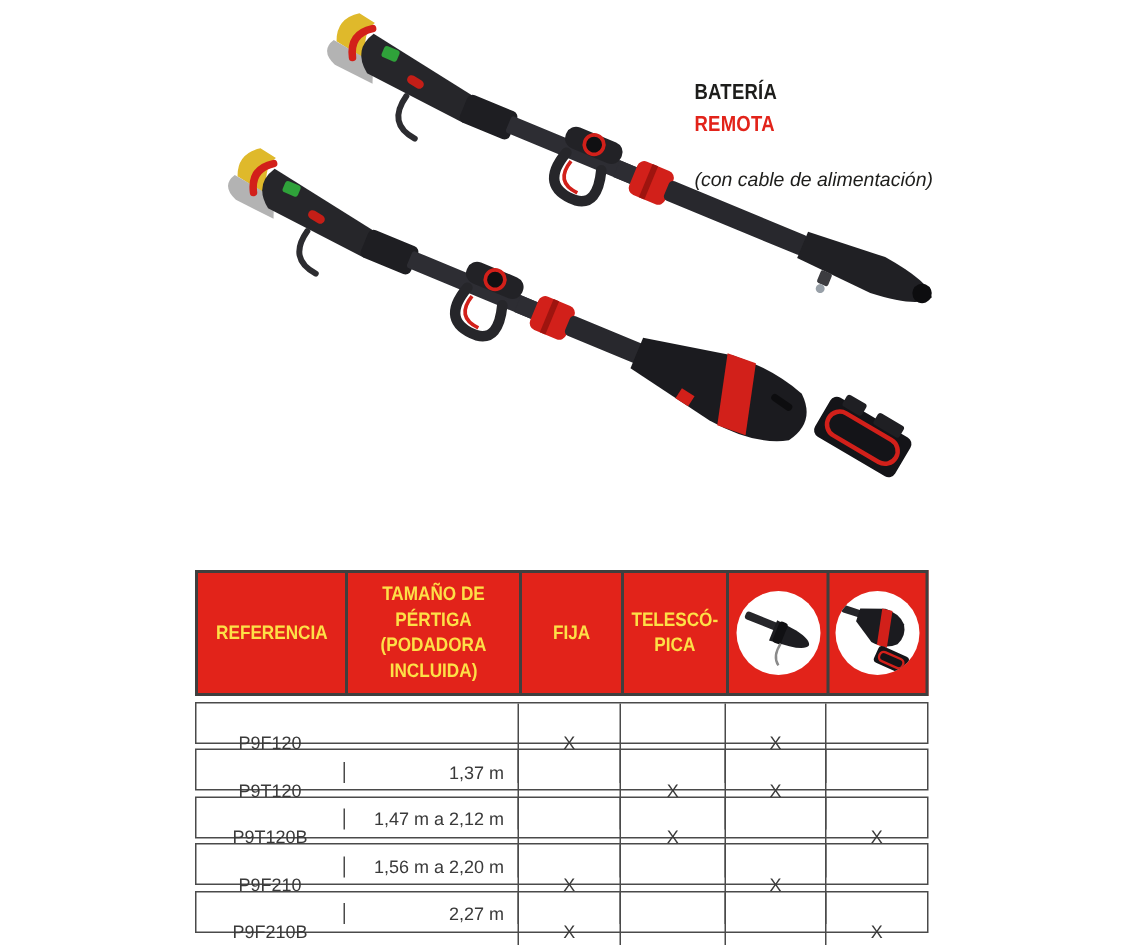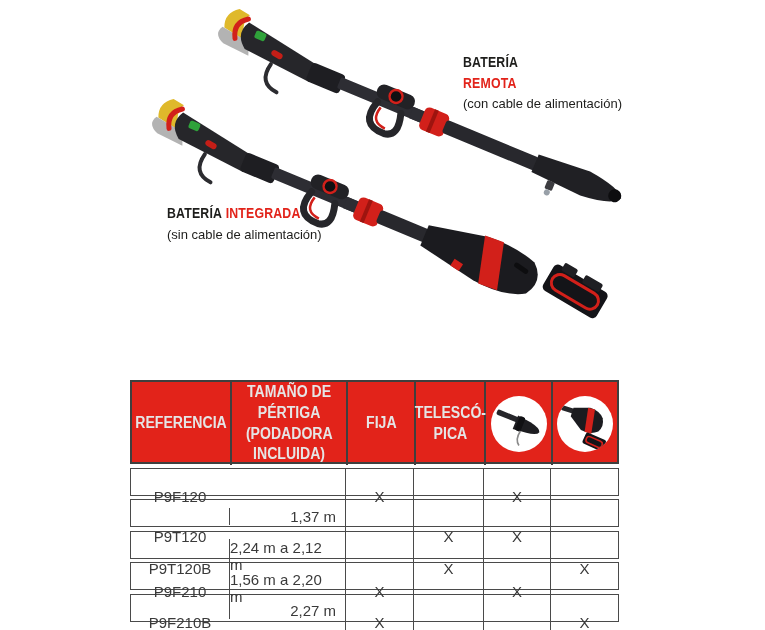--- a/index.html
+++ b/index.html
@@ -11,43 +11,43 @@
   .tool-1{left:226px;top:0px;width:450px;height:130px;transform:rotate(22.5deg);}
   .tool-2{left:160px;top:90px;width:520px;height:130px;transform:rotate(22.5deg);}
 
   
   .plabel{position:absolute;color:#1d1d1b;line-height:1.25;}
   .plabel-1{left:463px;top:53px;}
   .plabel-2{left:167px;top:203px;}
   .cond{display:inline-block;transform:scaleX(0.85);transform-origin:0 50%;}
   .plabel .strong{font-weight:bold;font-size:14.5px;letter-spacing:.2px;}
   .plabel .hl{color:#e2231a;}
-  .plabel .note{font-size:13px;color:#1d1d1b;display:block;margin-top:4px;}
+  .plabel .note{font-size:13px;color:#1d1d1b;display:block;margin-top:20px;font-style:italic;}
   .plabel-1 .line{display:block;margin-bottom:3px;}
 
   
   .heading{position:absolute;left:118px;top:330px;width:513px;text-align:center;
            color:#e2231a;font-weight:bold;font-size:26px;white-space:nowrap;}
   .heading .inner{display:inline-block;transform:scaleX(0.76);transform-origin:50% 50%;letter-spacing:0px;}
 
   
   .ptable{position:absolute;left:130px;top:380px;width:489px;}
   .gridrow{display:grid;grid-template-columns:98px 116px 68px 70px 67px auto;}
   .thead{height:84px;background:#e2231a;border:2px solid #3f3f3e;box-sizing:border-box;}
   .th{border-left:2px solid #3f3f3e;display:flex;align-items:center;justify-content:center;
-      color:#e5e5e5;font-weight:bold;font-size:16px;text-align:center;line-height:1.3;box-sizing:border-box;}
+      color:#fde047;font-weight:bold;font-size:13px;text-align:center;line-height:1.3;box-sizing:border-box;}
   .th:first-child{border-left:none;}
   .th .inner{display:inline-block;transform:scaleX(0.88);transform-origin:50% 50%;}
   .th-size{padding:0 16px;}
   .th-tele{padding:0 8px;}
   .circle{width:56px;height:56px;border-radius:50%;background:#fff;display:flex;align-items:center;justify-content:center;overflow:hidden;}
 
   .trow{height:26px;border:1.5px solid #4a4a4a;box-sizing:content-box;margin-top:3.5px;background:#fff;}
   .td{border-left:1.5px solid #4a4a4a;display:flex;align-items:center;justify-content:center;
-      font-size:15px;color:#3a3a3a;box-sizing:border-box;}
+      font-size:12px;color:#3a3a3a;box-sizing:border-box;}
   .td:first-child{border-left:none;}
   .td-size{justify-content:flex-end;padding-right:9px;margin-top:39px;}
 </style>
 </head>
 <body>
 
 <div class="canvas">
 
   <div class="tool tool-1">
     <svg width="450" height="130" viewBox="0 0 450 130">
@@ -106,24 +106,20 @@
       </g>
     </svg>
   </div>
 
   <div class="plabel plabel-1">
     <span class="line strong"><span class="cond">BATERÍA</span></span>
     <span class="line strong hl"><span class="cond">REMOTA</span></span>
     <span class="note">(con cable de alimentación)</span>
   </div>
 
-  <div class="plabel plabel-2">
-    <span class="strong"><span class="cond"><span>BATERÍA</span>&nbsp;<span class="hl">INTEGRADA</span></span></span>
-    <span class="note">(sin cable de alimentación)</span>
-  </div>
 
 
   <div class="ptable">
 
     <div class="gridrow thead">
       <div class="th">
           <span class="inner">REFERENCIA</span>
         </div>
       <div class="th th-size">
           <span class="inner">TAMAÑO DE PÉRTIGA (PODADORA INCLUIDA)</span>
@@ -167,21 +163,21 @@
       <div class="td">P9F120</div>
       <div class="td td-size">1,37 m</div>
       <div class="td">X</div>
       <div class="td"></div>
       <div class="td">X</div>
       <div class="td"></div>
     </div>
 
     <div class="gridrow trow">
       <div class="td">P9T120</div>
-      <div class="td td-size">2,24 m a 2,12 m</div>
+      <div class="td td-size">1,47 m a 2,12 m</div>
       <div class="td"></div>
       <div class="td">X</div>
       <div class="td">X</div>
       <div class="td"></div>
     </div>
 
     <div class="gridrow trow">
       <div class="td">P9T120B</div>
       <div class="td td-size">1,56 m a 2,20 m</div>
       <div class="td"></div>

